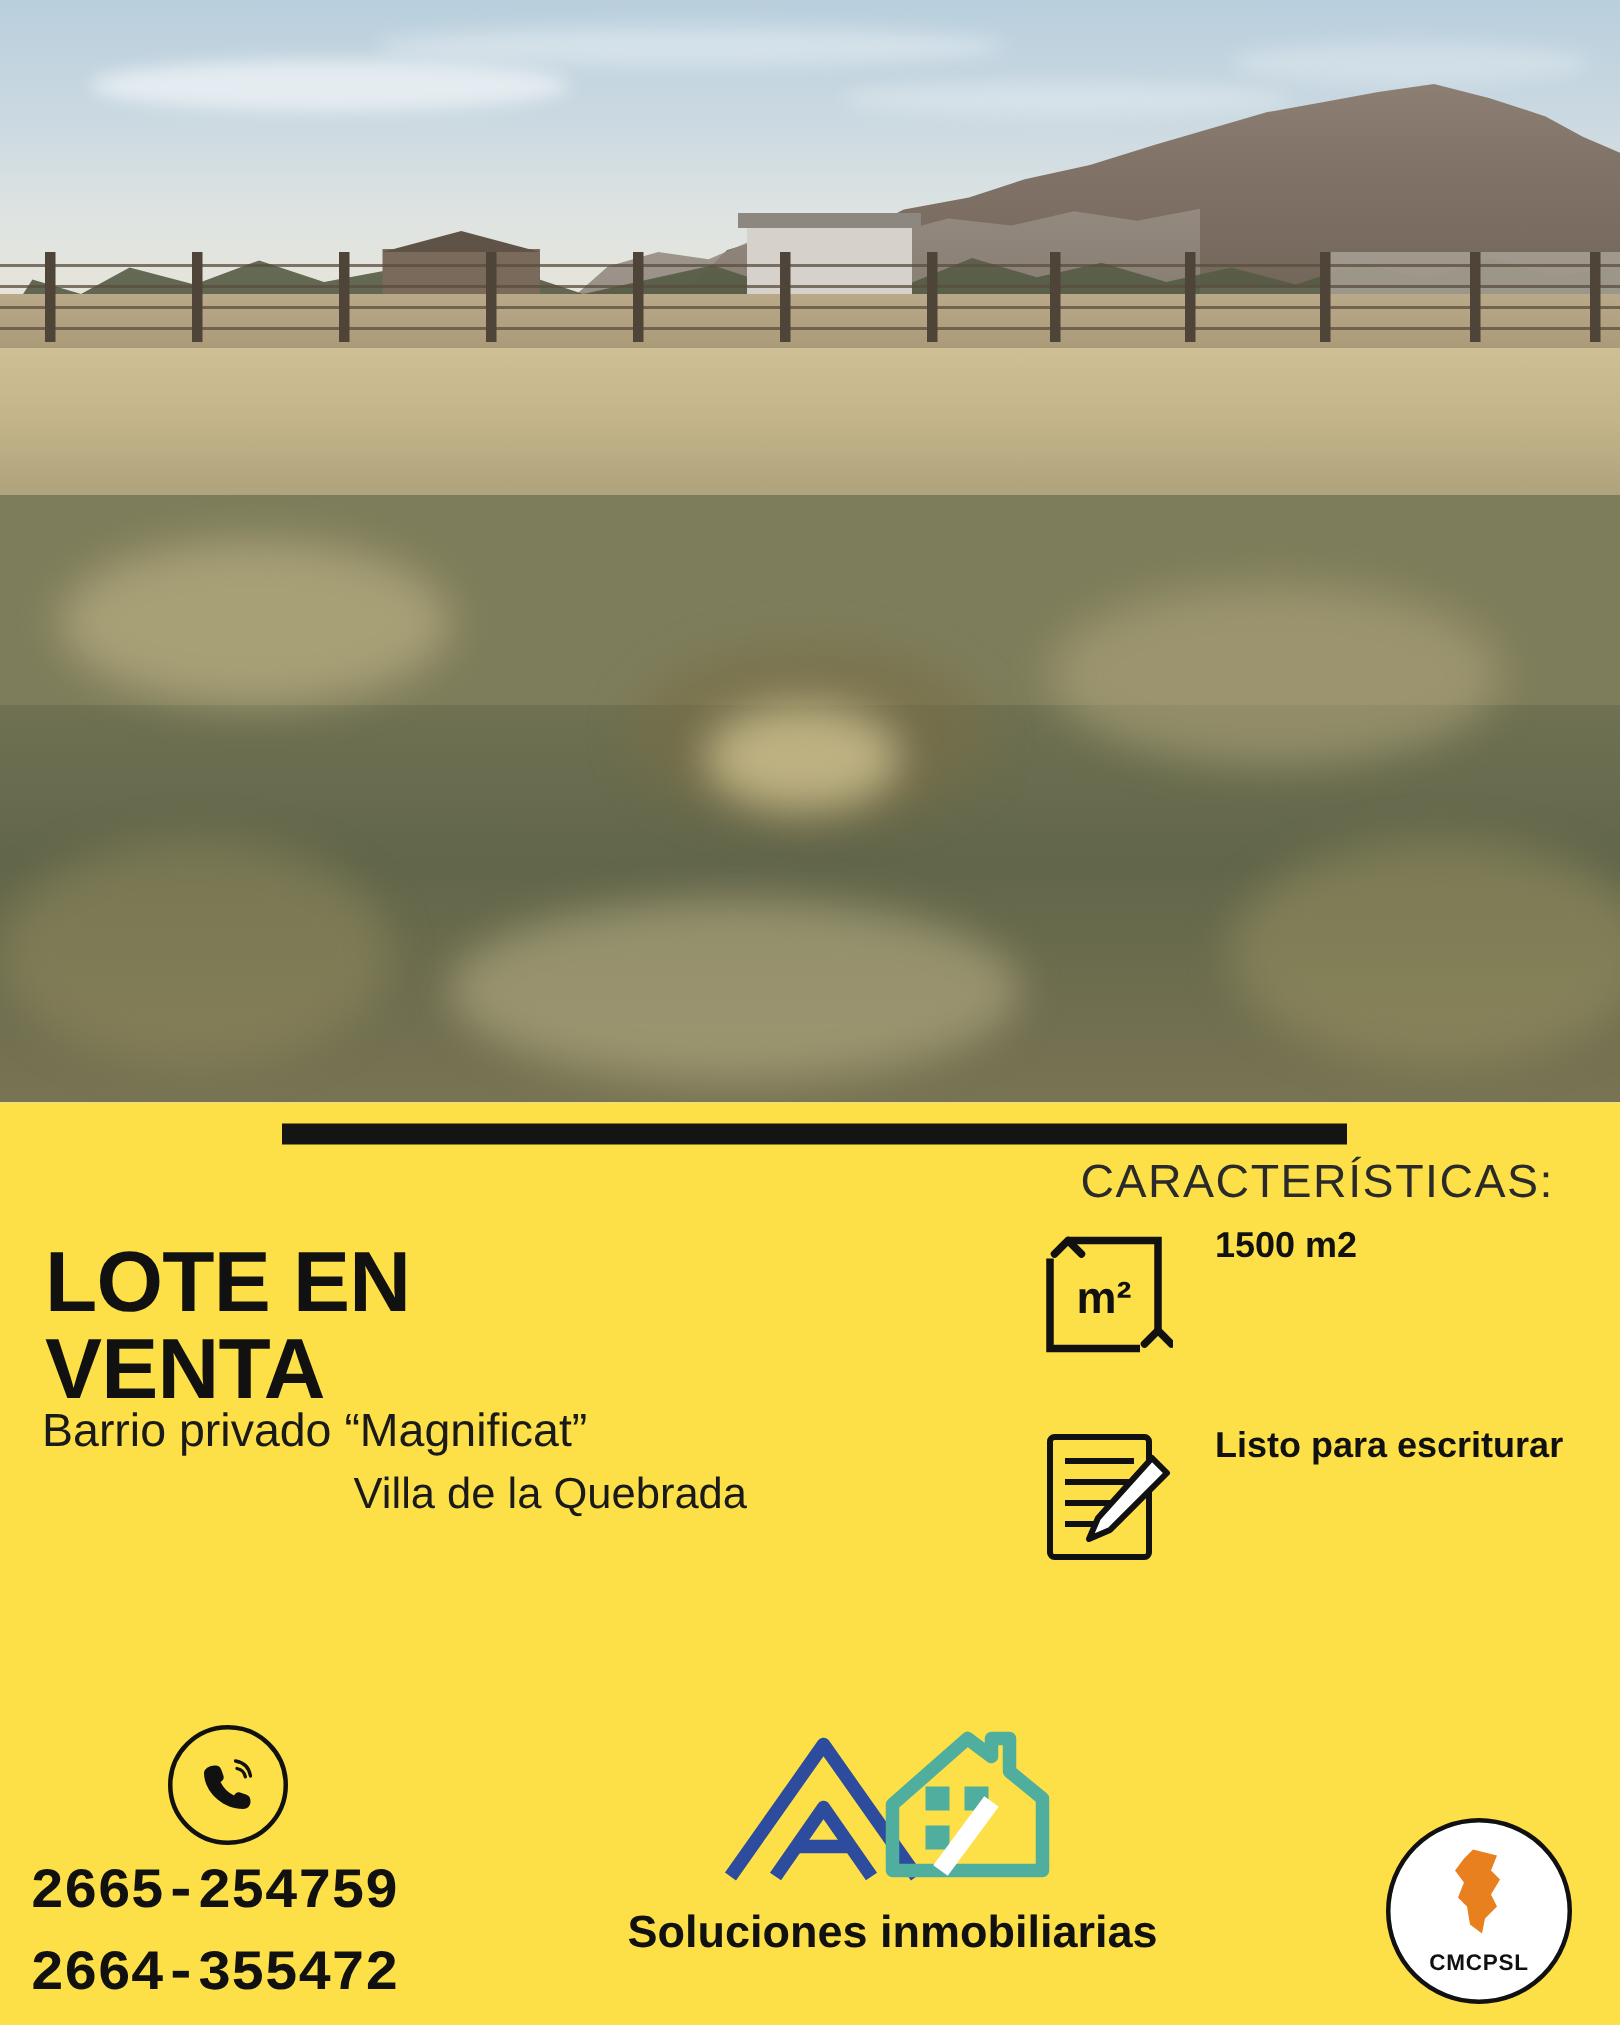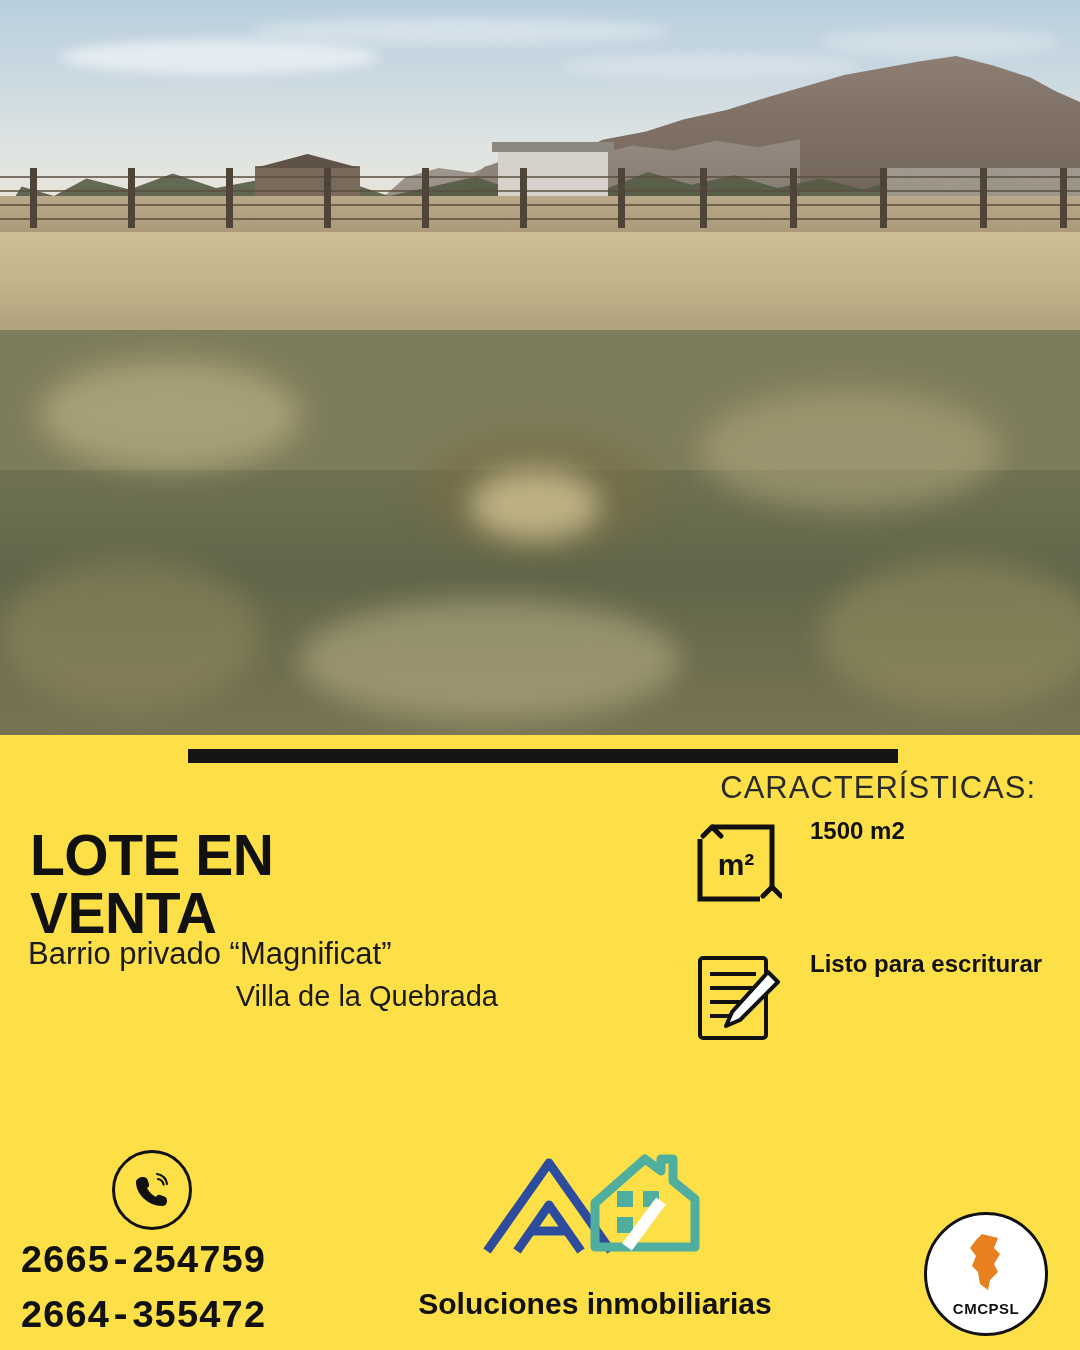--- a/index.html
+++ b/index.html
@@ -141,21 +141,21 @@
   .phone-num{
     position:absolute;left:8px;font-size:38px;font-weight:bold;color:#111;letter-spacing:-0.5px;font-family:Liberation Mono, monospace;
   }
   .pn1{top:90px;}
   .pn2{top:145px;}
 
   .brand{
     position:absolute;left:380px;top:408px;width:430px;text-align:center;
   }
   .brand-text{
-    margin-top:20px;font-size:30px;font-weight:bold;color:#111;
+    margin-top:4px;font-size:30px;font-weight:bold;color:#111;
   }
 
   .cmcpsl{
     position:absolute;right:32px;bottom:14px;width:118px;height:118px;
     border:3px solid #111;border-radius:50%;background:#fff;
     display:flex;flex-direction:column;align-items:center;justify-content:center;
   }
   .cmcpsl .cm-label{font-size:15px;font-weight:bold;color:#111;letter-spacing:.5px;margin-top:2px;}
 </style>
 </head>

